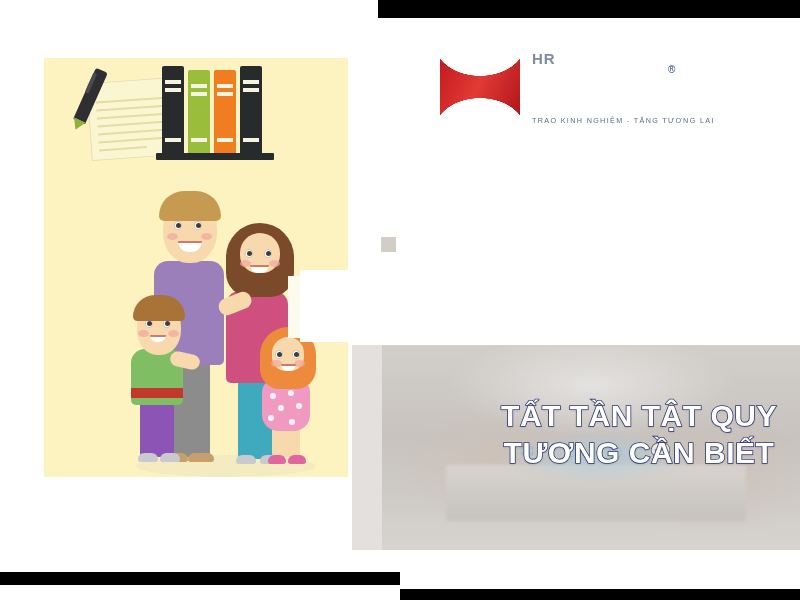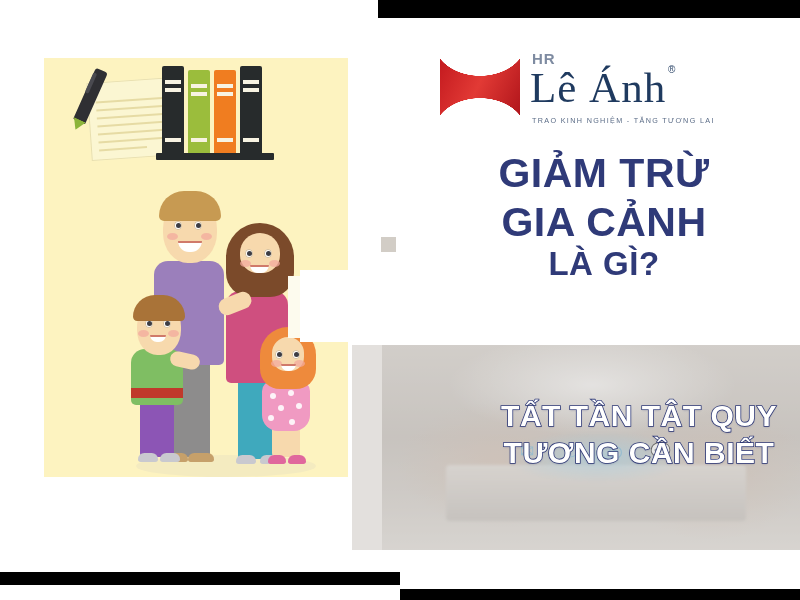--- a/index.html
+++ b/index.html
@@ -277,29 +277,23 @@
     <span class="hud" style="left:138px">✉</span>
     <span class="hud" style="left:182px">✆</span>
     <span class="hud" style="left:226px">◎</span>
     <span class="hud" style="left:268px">💬</span>
   </div>
 
   <div class="logo">
     <div class="logo-mark"></div>
     <div class="logo-rule"></div>
     <div class="logo-hr">HR</div>
-    <div class="logo-name">Lê Ánh</div>
     <div class="logo-reg">®</div>
     <div class="logo-tag">TRAO KINH NGHIỆM - TĂNG TƯƠNG LAI</div>
   </div>
 
-  <div class="title-block">
-    <span class="t-line1">GIẢM TRỪ</span>
-    <span class="t-line2">GIA CẢNH</span>
-    <span class="t-line3">LÀ GÌ?</span>
-  </div>
 
   <div class="sub-block">
     <span class="s-line">TẤT TẦN TẬT QUY</span>
     <span class="s-line">TƯƠNG CẦN BIẾT</span>
   </div>
 
 </div>
 
 </body></html>

